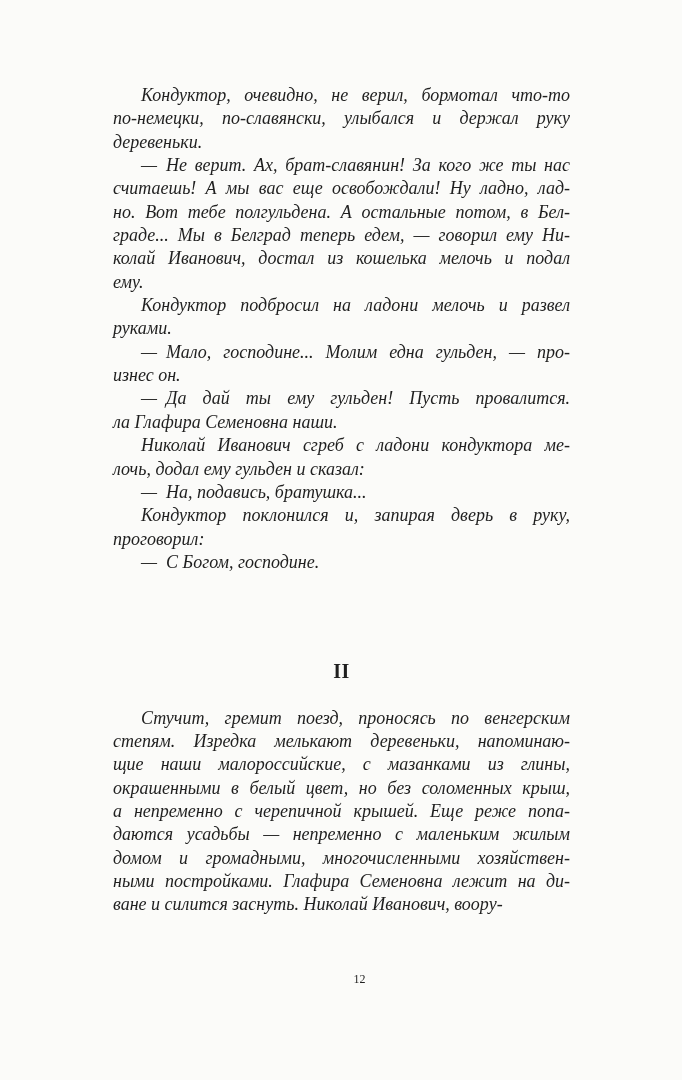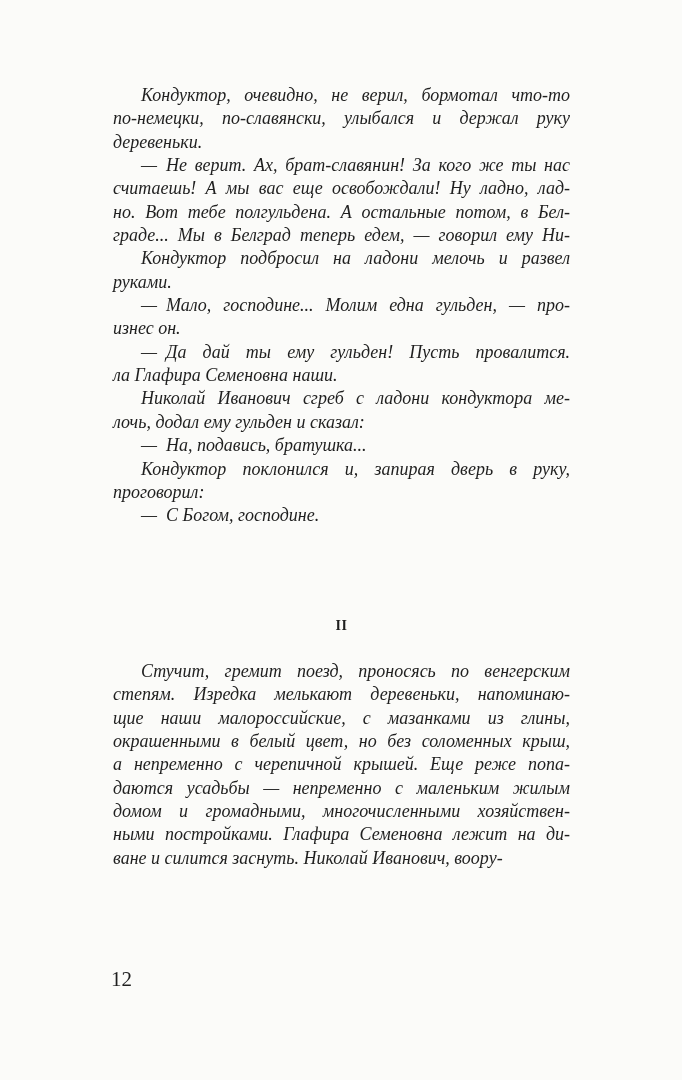--- a/index.html
+++ b/index.html
@@ -37,49 +37,51 @@
     text-align: left;
     text-align-last: left;
   }
   .line.first {
     text-indent: 28px;
   }
   .section-heading {
     margin: 86px 0 23px 0;
     text-align: center;
     font-weight: bold;
-    font-size: 14px;
+    font-size: 20px;
     line-height: 23.35px;
     letter-spacing: 0.5px;
   }
   .page-number {
     position: absolute;
     top: 968px;
-    left: 111px;
+    left: 131px;
     width: 457px;
-    text-align: left;
-    font-size: 21px;
+    text-align: center;
+    font-size: 12px;
     line-height: 22px;
   }
 </style>
 </head>
 <body>
 
 <main class="text-block">
   <section>
       <div class="paragraph">
         <div class="line first">Кондуктор, очевидно, не верил, бормотал что-то</div>
         <div class="line">по-немецки, по-славянски, улыбался и держал руку</div>
         <div class="line last">деревеньки.</div>
       </div>
       <div class="paragraph">
         <div class="line first">— Не верит. Ах, брат-славянин! За кого же ты нас</div>
         <div class="line">считаешь! А мы вас еще освобождали! Ну ладно, лад-</div>
         <div class="line">но. Вот тебе полгульдена. А остальные потом, в Бел-</div>
         <div class="line">граде... Мы в Белград теперь едем, — говорил ему Ни-</div>
+        <div class="line">колай Иванович, достал из кошелька мелочь и подал</div>
+        <div class="line last">ему.</div>
       </div>
       <div class="paragraph">
         <div class="line first">Кондуктор подбросил на ладони мелочь и развел</div>
         <div class="line last">руками.</div>
       </div>
       <div class="paragraph">
         <div class="line first">— Мало, господине... Молим една гульден, — про-</div>
         <div class="line last">изнес он.</div>
       </div>
       <div class="paragraph">

